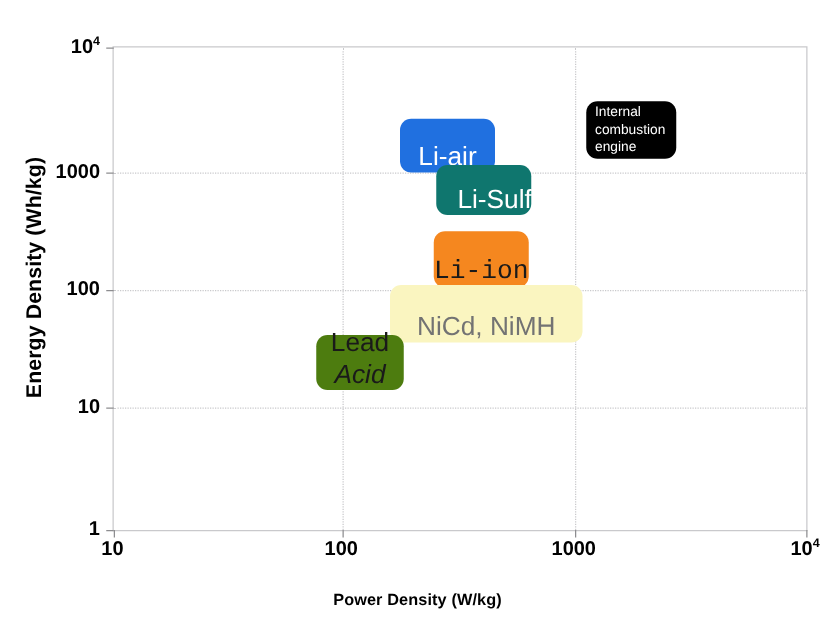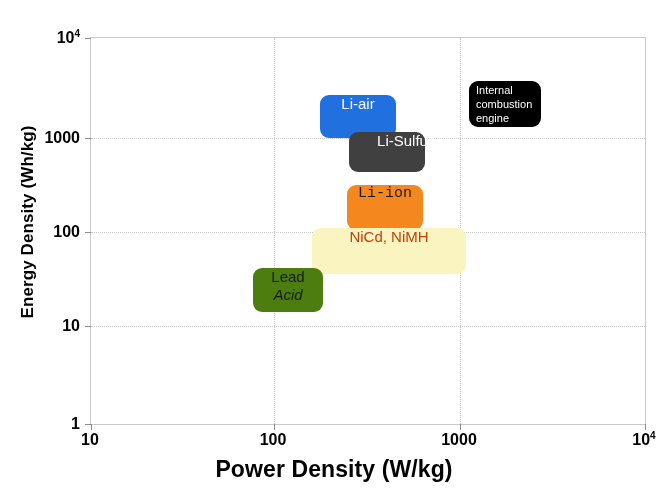--- a/index.html
+++ b/index.html
@@ -86,24 +86,24 @@
   .tick-text-y sup, .tick-text-x sup {
     font-size: 10px;
     vertical-align: super;
     line-height: 0;
   }
 
   
   .axis-title-x {
     position: absolute;
     left: 0;
-    top: 456px;
+    top: 472px;
     width: 668px;
     text-align: center;
-    font-size: 23px;
+    font-size: 13px;
     font-weight: bold;
     letter-spacing: 0.1px;
   }
   .axis-title-y {
     position: absolute;
     left: -142px;
     top: 212px;
     width: 340px;
     text-align: center;
     font-size: 17px;
@@ -112,23 +112,23 @@
     transform-origin: center center;
     letter-spacing: 0.1px;
   }
 
   
   .tech-box {
     position: absolute;
     border-radius: 9px;
     box-sizing: border-box;
     display: flex;
-    align-items: flex-start;
+    align-items: flex-end;
     justify-content: center;
-    font-size: 15px;
+    font-size: 21px;
     line-height: 1.15;
     text-align: center;
     white-space: nowrap;
   }
   .tech-box.align-left {
     justify-content: flex-start;
     text-align: left;
     white-space: normal;
     padding: 5px 7px;
     font-size: 11px;
@@ -162,29 +162,29 @@
 
     <div class="tick-x" style="left:0px;"></div>
     <div class="tick-x" style="left:183px;"></div>
     <div class="tick-x" style="left:369px;"></div>
     <div class="tick-x" style="left:554px;"></div>
 
     <div class="tech-box" style="left: 229px; top: 57px; width: 76px; height: 43px; background: rgb(32, 112, 224); color: rgb(255, 255, 255);">
       <span>Li-air</span>
     </div>
 
-    <div class="tech-box" style="left: 258px; top: 94px; width: 76px; height: 40px; background: #404040; color: rgb(255, 255, 255); padding-left: 36px;">
+    <div class="tech-box" style="left: 258px; top: 94px; width: 76px; height: 40px; background: #0f766e; color: rgb(255, 255, 255); padding-left: 36px;">
       <span>Li-Sulfur</span>
     </div>
 
     <div class="tech-box" style="left: 256px; top: 147px; width: 76px; height: 45px; background: rgb(245, 135, 31); color: rgb(26, 26, 26); font-family: Liberation Mono, monospace;">
       <span>Li-ion</span>
     </div>
 
-    <div class="tech-box" style="left: 221px; top: 190px; width: 154px; height: 46px; background: rgb(250, 245, 192); color: #c2410c;">
+    <div class="tech-box" style="left: 221px; top: 190px; width: 154px; height: 46px; background: rgb(250, 245, 192); color: #737373;">
       <span>NiCd, NiMH</span>
     </div>
 
     <div class="tech-box two-line" style="left: 162px; top: 230px; width: 70px; height: 44px; background: #4d7c0f; color: rgb(26, 26, 26);">
       <span style="display:block;">
         <span style="display:block;">Lead</span>
         <span style="display:block;font-style:italic;">Acid</span>
       </span>
     </div>
 

